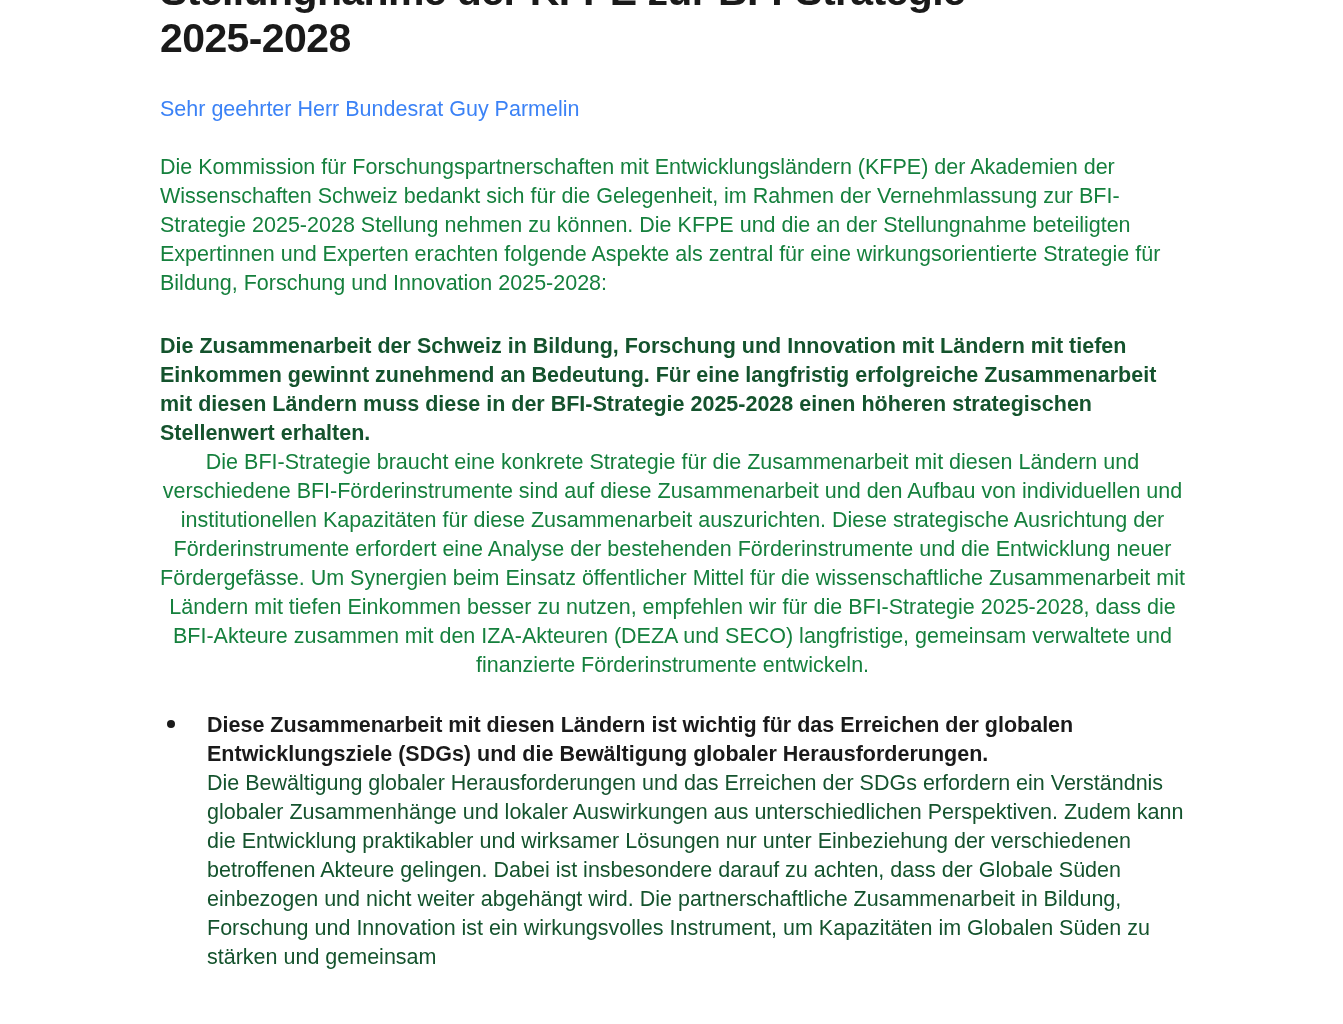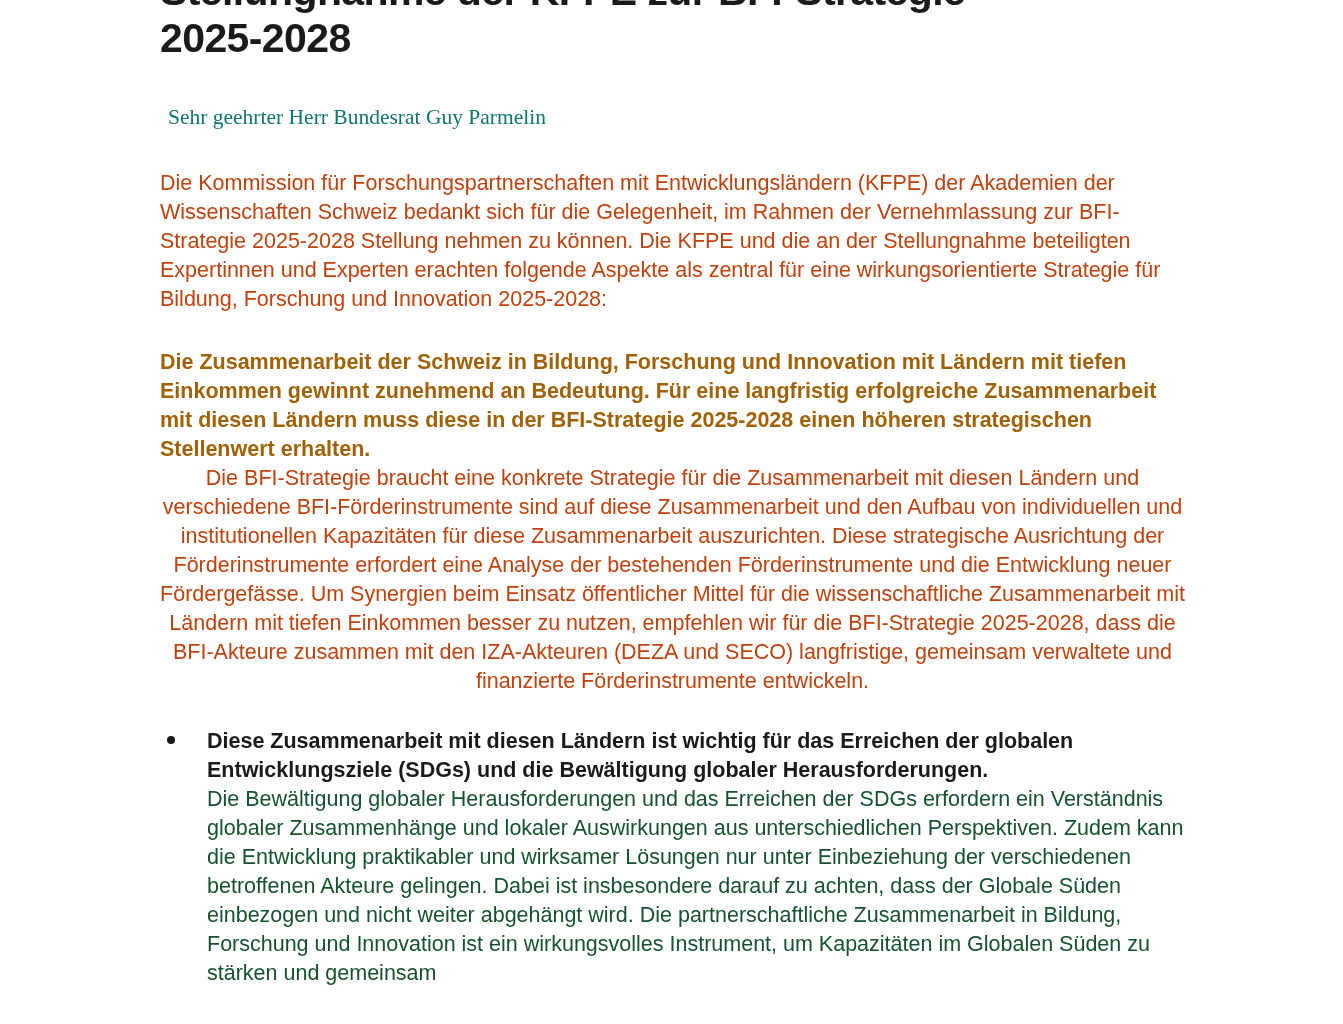--- a/index.html
+++ b/index.html
@@ -43,44 +43,43 @@
     margin: 0;
     
     margin-top: -32px;
     white-space: pre-line;
   }
 
   
   .salutation {
     font-size: 21.5px;
     line-height: 29px;
-    color: #0f766e;
-    margin: 8px;
+    color: #3b82f6;
+    margin: 0;
     padding-top: 33px;
-    font-family: Liberation Serif, serif;
   }
 
   p.body {
     font-size: 21.5px;
     line-height: 29px;
-    color: #c2410c;
+    color: #15803d;
     margin: 0;
     padding-top: 29px;
   }
 
   p.body.tight {
     padding-top: 0;
     text-align: center;
   }
 
   p.emphasis {
     font-size: 21.5px;
     line-height: 29px;
     font-weight: bold;
-    color: #a16207;
+    color: #14532d;
     margin: 0;
     padding-top: 34px;
   }
 
   
   ul.bullets {
     list-style: none;
     margin: 0;
     padding: 0;
     padding-top: 31px;

